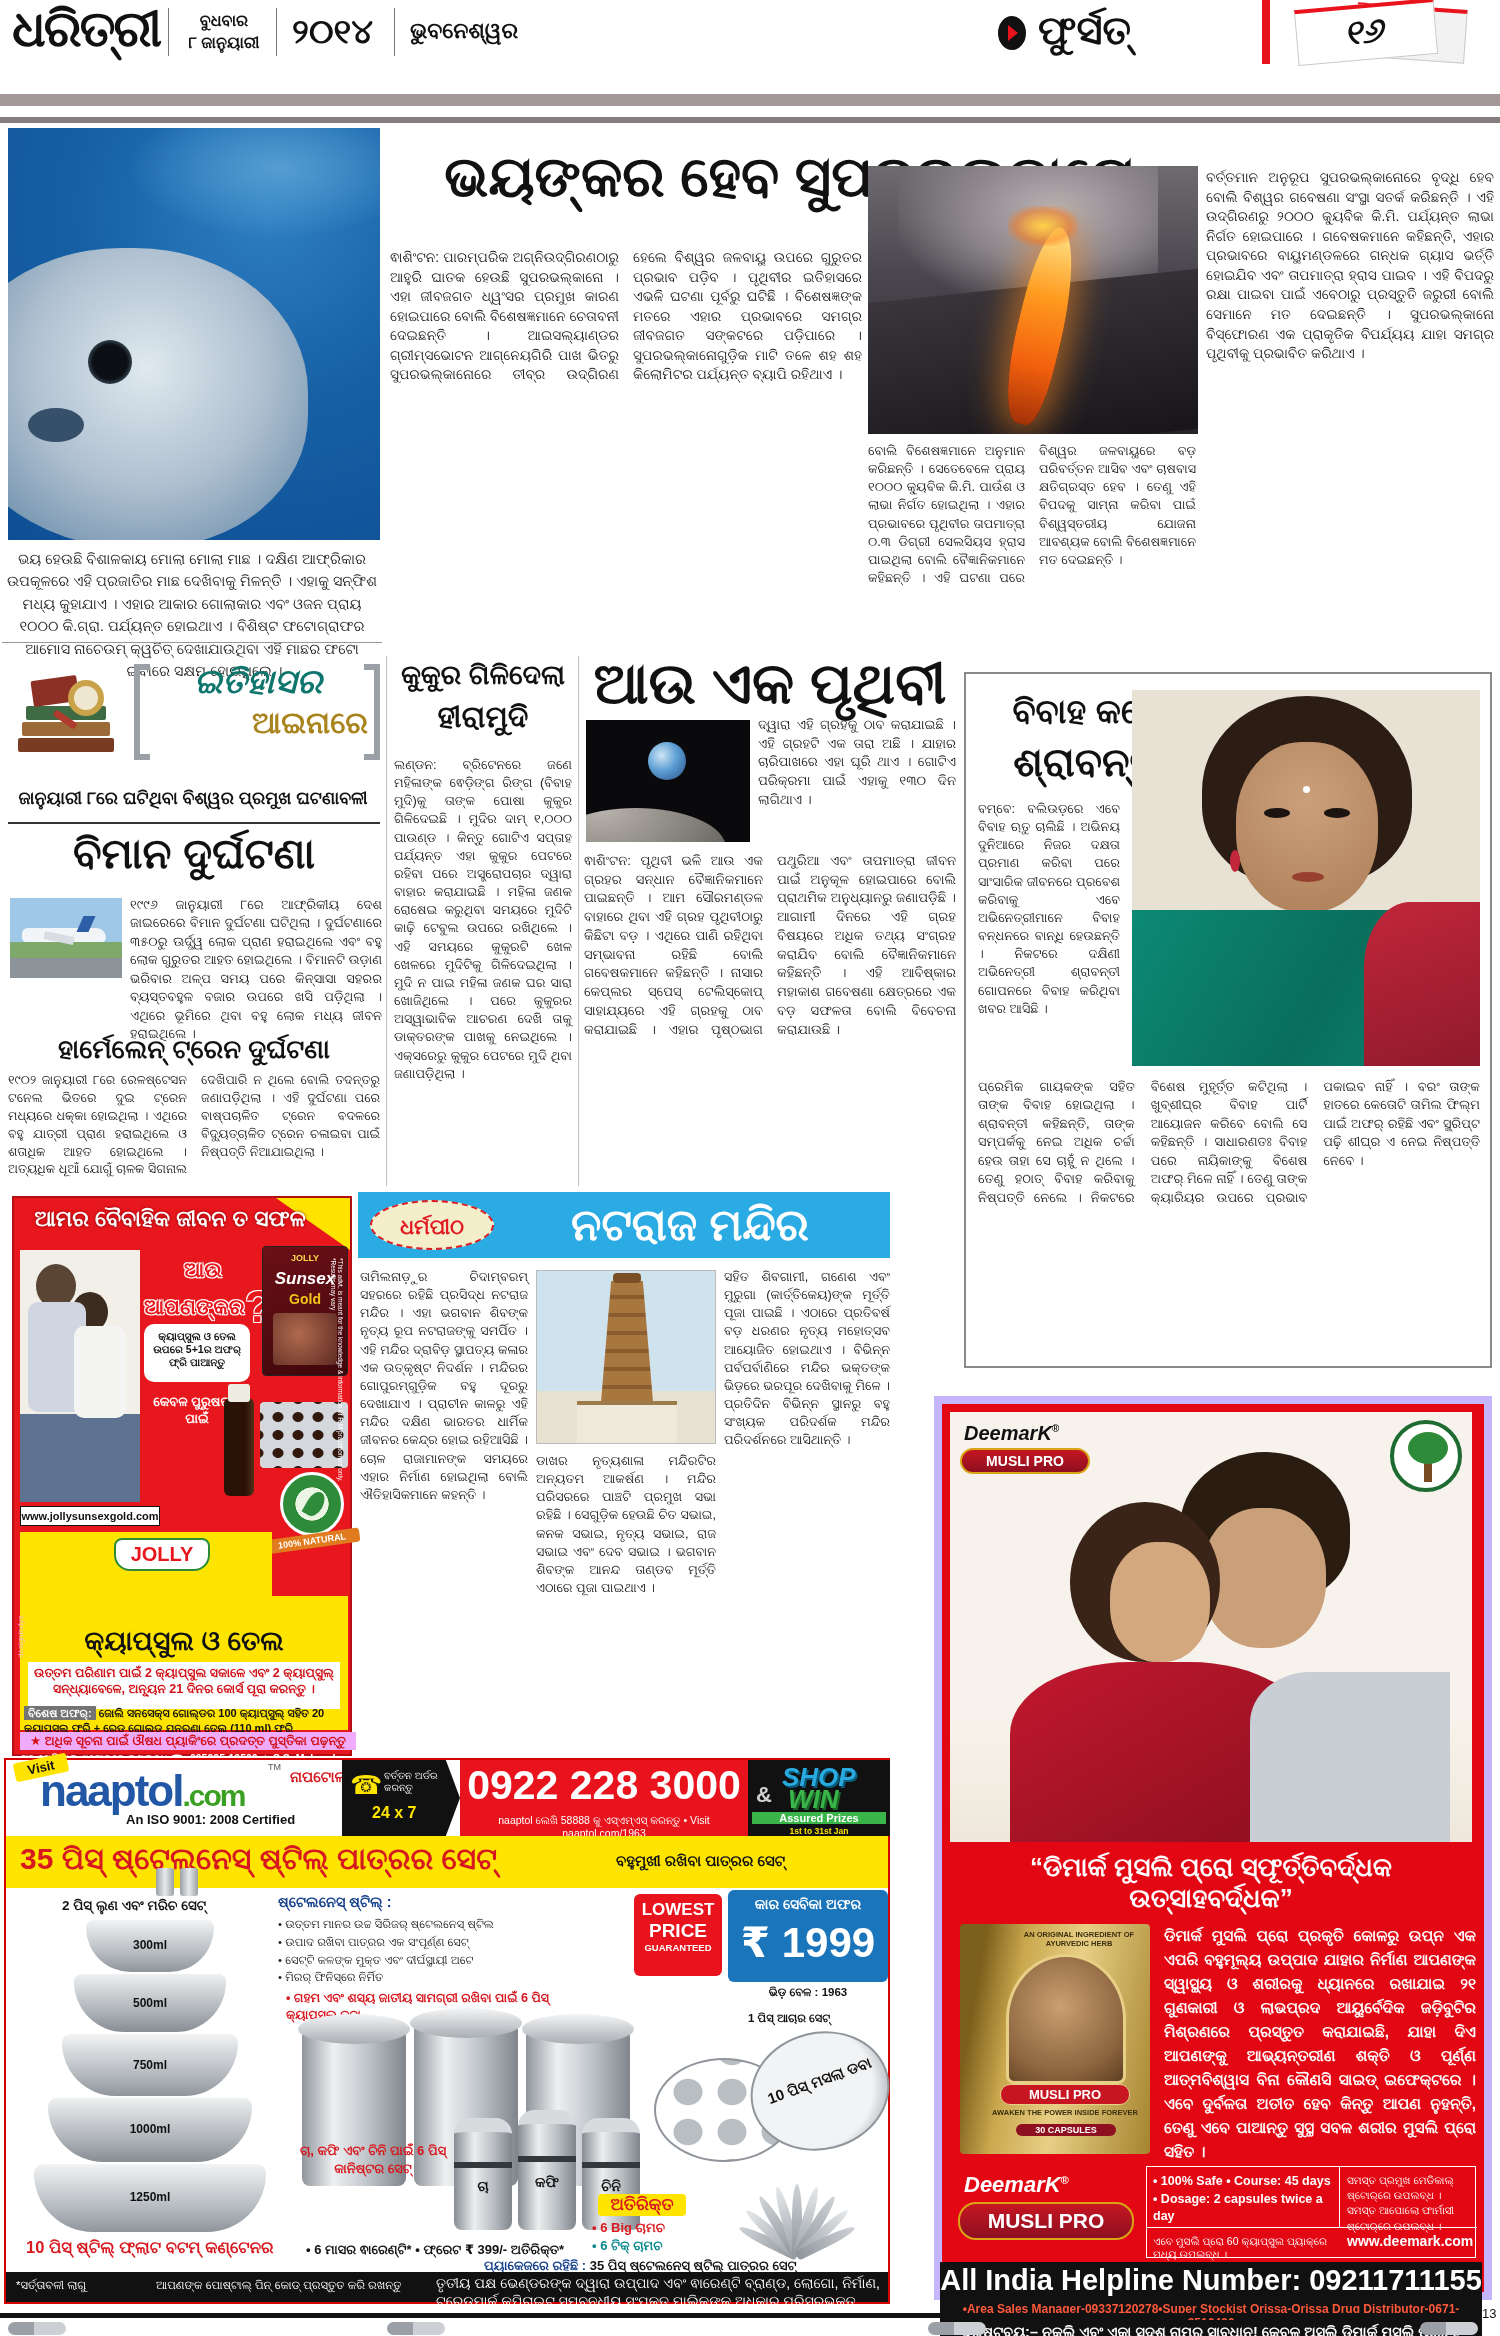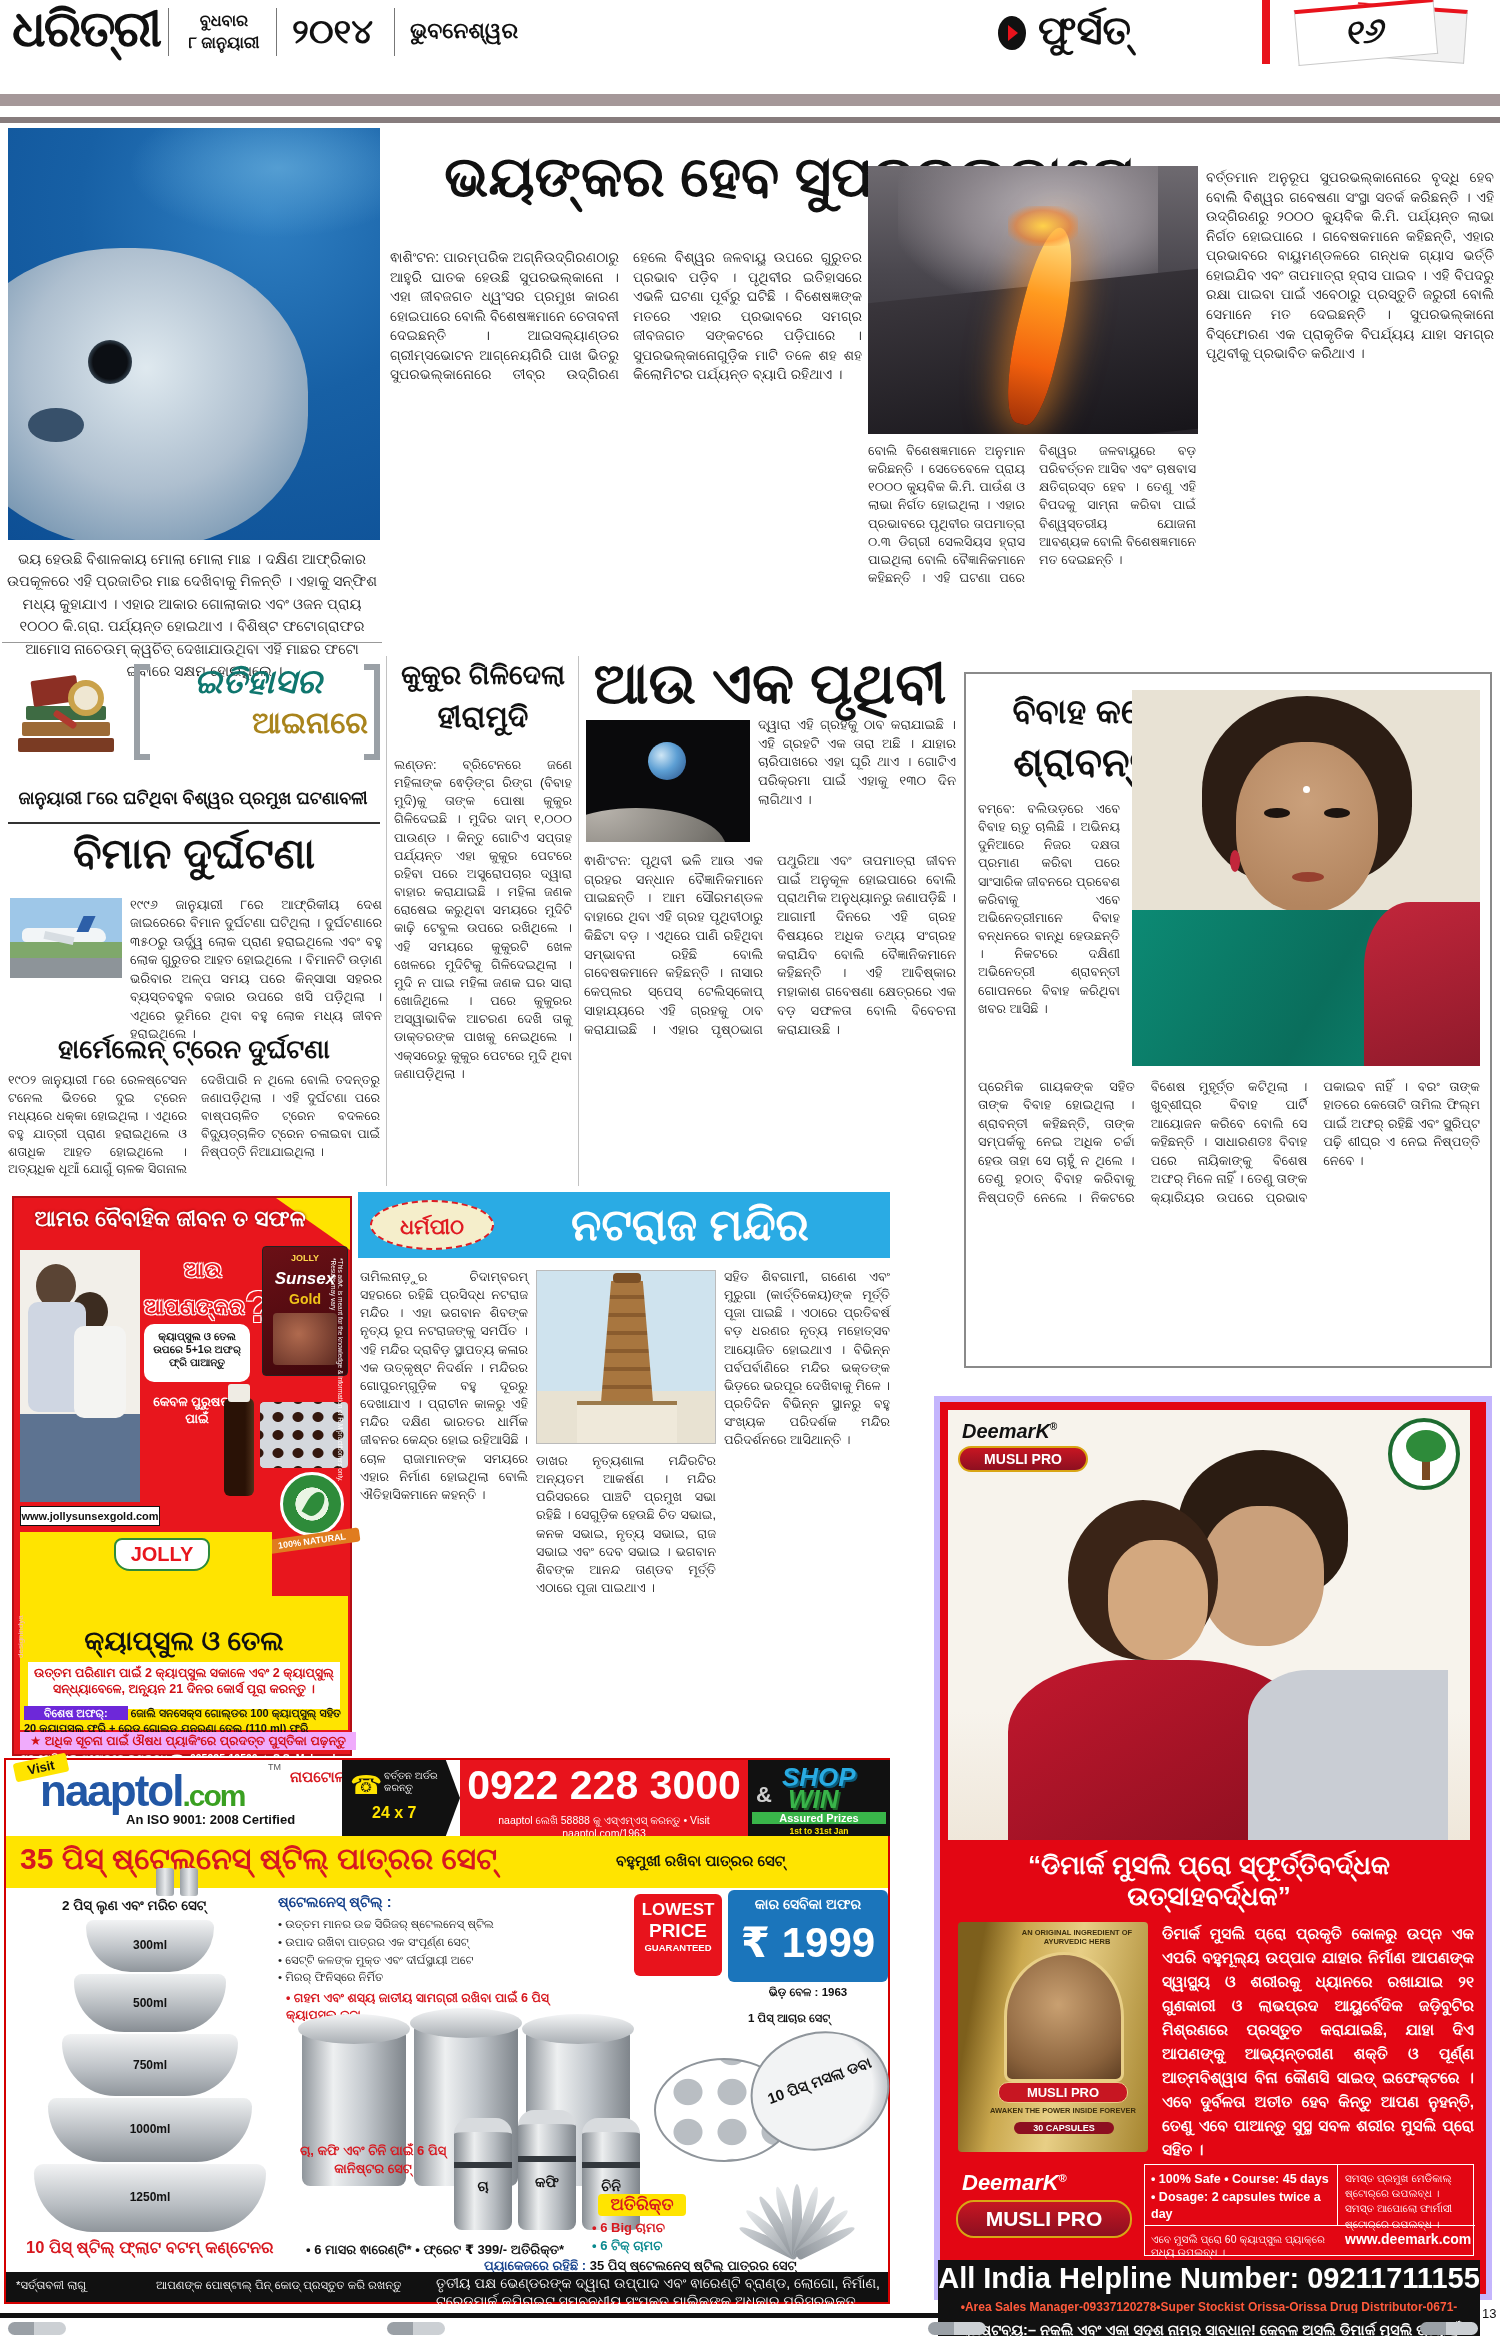--- a/index.html
+++ b/index.html
@@ -144,21 +144,21 @@
   <div class="abs" style="left:266px;top:274px;width:64px;height:64px;border-radius:50%;background:radial-gradient(circle,#eaf5e4 0 40%,#2e8b3a 41% 100%);border:3px solid #fff">
     <div class="abs" style="left:24px;top:16px;width:16px;height:26px;background:#2e8b3a;border-radius:50% 50% 50% 0;transform:rotate(30deg)"></div>
   </div>
   <div class="t b ctr" style="left:250px;top:336px;width:96px;font-size:9px;color:#fff;background:#e07c1f;border-radius:3px;padding:2px 0;transform:rotate(-8deg)">100% NATURAL</div>
   <div class="t b ctr" style="left:6px;top:308px;width:140px;font-size:11px;background:#fff;border:1px solid #111;padding:3px 0;color:#111">www.jollysunsexgold.com</div>
   <div class="abs" style="left:6px;top:334px;width:252px;height:186px;background:#ffe400"></div>
   <div class="abs" style="left:6px;top:398px;width:328px;height:134px;background:#ffe400"></div>
   <div class="t b ctr" style="left:100px;top:340px;width:96px;font-size:20px;color:#e8161d;background:#fff;border-radius:8px 8px 16px 16px;padding:3px 0;border:2px solid #2e8b3a">JOLLY</div>
   <div class="t b ctr" style="left:6px;top:428px;width:328px;font-size:27px;color:#111">କ୍ୟାପ୍ସୁଲ ଓ ତେଲ</div>
   <div class="t b ctr" style="left:14px;top:464px;width:312px;height:47px;background:#fff;color:#d11016;font-size:12.5px;padding:3px 6px;line-height:1.3">ଉତ୍ତମ ପରିଣାମ ପାଇଁ 2 କ୍ୟାପ୍ସୁଲ ସକାଳେ ଏବଂ 2 କ୍ୟାପ୍ସୁଲ୍ ସନ୍ଧ୍ୟାବେଳେ, ଅନ୍ୟୂନ 21 ଦିନର କୋର୍ସ ପୂରା କରନ୍ତୁ ।</div>
-  <div class="t" style="left:10px;top:508px;width:322px;font-size:11px;line-height:1.35;color:#111"><span style="background:#6d28d9;color:#fff;font-weight:bold;padding:1px 20px">ବିଶେଷ ଅଫର୍:</span> <span style="font-weight:bold">ଜୋଲି ସନସେକ୍ସ ଗୋଲ୍ଡର 100 କ୍ୟାପ୍ସୁଲ୍ ସହିତ 20 କ୍ୟାପ୍ସୁଲ୍ ଫ୍ରି + ରେଡ୍ ଗୋଲ୍ଡ ଯନ୍ତ୍ରଣା ତେଲ (110 ml) ଫ୍ରି</span></div>
+  <div class="t" style="left:10px;top:508px;width:322px;font-size:11px;line-height:1.35;color:#111"><span style="background:#737373;color:#fff;font-weight:bold;padding:1px 4px">ବିଶେଷ ଅଫର୍:</span> <span style="font-weight:bold">ଜୋଲି ସନସେକ୍ସ ଗୋଲ୍ଡର 100 କ୍ୟାପ୍ସୁଲ୍ ସହିତ 20 କ୍ୟାପ୍ସୁଲ୍ ଫ୍ରି + ରେଡ୍ ଗୋଲ୍ଡ ଯନ୍ତ୍ରଣା ତେଲ (110 ml) ଫ୍ରି</span></div>
   <div class="t b ctr" style="left:6px;top:534px;width:336px;font-size:12.5px;color:#d11016;background:#f0abfc;padding:1px 0">★ ଅଧିକ ସୂଚନା ପାଇଁ ଔଷଧ ପ୍ୟାକିଂରେ ପ୍ରଦତ୍ତ ପୁସ୍ତିକା ପଢ଼ନ୍ତୁ</div>
   <div class="t b ctr w" style="left:2px;top:542px;width:334px;font-size:10.5px;padding-top:12px">ସବୁ ମେଡିକାଲ୍ ଷ୍ଟୋର୍‌ରେ ଉପଲବ୍ଧ ☎ :095925-19500 ★ S.S»Mahendra Pharma, Cuttack.</div>
   <div class="t" style="left:330px;top:60px;width:240px;font-size:6.5px;color:#fff;transform:rotate(90deg);transform-origin:0 0">*This advt. is meant for the knowledge &amp; information of R.M practitioners only. *Results may vary</div>
   <div class="t" style="left:2px;top:460px;width:90px;font-size:8px;color:#f7b9bb;transform:rotate(-90deg);transform-origin:0 0">designindya</div>
 </div>
 
 <div class="abs" style="left:358px;top:1192px;width:532px;height:66px;background:#2aabe4">
   <div class="t b ctr" style="left:12px;top:8px;width:124px;height:50px;background:#f5eecb;border-radius:50%;color:#e01b22;font-size:21px;line-height:50px;border:2px dashed #e01b22">ଧର୍ମପୀଠ</div>
   <div class="t b ctr w" style="left:140px;top:8px;width:384px;font-size:44px">ନଟରାଜ ମନ୍ଦିର</div>
 </div>
@@ -282,21 +282,21 @@
   <div class="t b" style="left:300px;top:482px;font-size:13px;color:#111">• 6 ମାସର ଵାରେଣ୍ଟି* • ଫ୍ରେଟ ₹ 399/- ଅତିରିକ୍ତ*</div>
   <div class="t" style="left:478px;top:498px;font-size:13px"><span class="b" style="color:#15418c">ପ୍ୟାକେଜରେ ରହିଛି :</span> <span class="b" style="color:#111">35 ପିସ୍ ଷ୍ଟେଲନେସ୍ ଷ୍ଟିଲ୍ ପାତ୍ରର ସେଟ୍</span></div>
 
   <div class="abs" style="left:0;top:512px;width:882px;height:30px;background:#111">
     <span class="t w" style="left:10px;top:7px;font-size:11.5px">*ସର୍ତ୍ତାବଳୀ ଲାଗୁ</span>
     <span class="t w" style="left:150px;top:7px;font-size:11.5px">ଆପଣଙ୍କ ପୋଷ୍ଟାଲ୍ ପିନ୍ କୋଡ୍ ପ୍ରସ୍ତୁତ କରି ରଖନ୍ତୁ</span>
     <span class="t w" style="left:430px;top:2px;width:446px;font-size:14px;line-height:1.3">ତୃତୀୟ ପକ୍ଷ ଭେଣ୍ଡରଙ୍କ ଦ୍ୱାରା ଉପ୍ପାଦ ଏବଂ ଵାରେଣ୍ଟି ବ୍ରାଣ୍ଡ, ଲୋଗୋ, ନିର୍ମାଣ, ଟ୍ରେଡମାର୍କ କପିରାଇଟ୍ ସମ୍ବନ୍ଧୀୟ ସଂପୃକ୍ତ ମାଲିକଙ୍କ ଅଧିକାର ପରିସରଭୁକ୍ତ</span>
   </div>
 </div>
 
-<div class="abs" style="left:934px;top:1396px;width:558px;height:904px;background:#e30613;border:6px solid #c4b5fd">
+<div class="abs" style="left:934px;top:1396px;width:558px;height:904px;background:#e30613;border:8px solid #c4b5fd">
   <div class="ph" style="left:8px;top:8px;width:522px;height:430px;background:linear-gradient(180deg,#f7f3ec 0 70%,#efe7da 100%)">
     <div class="abs" style="left:230px;top:40px;width:170px;height:150px;background:#2b1c12;border-radius:50% 50% 40% 40%"></div>
     <div class="abs" style="left:252px;top:96px;width:124px;height:140px;background:#caa07b;border-radius:46%"></div>
     <div class="abs" style="left:120px;top:90px;width:150px;height:160px;background:#3a2417;border-radius:50%"></div>
     <div class="abs" style="left:160px;top:130px;width:100px;height:120px;background:#d3a87f;border-radius:46%"></div>
     <div class="abs" style="left:60px;top:250px;width:300px;height:180px;background:linear-gradient(150deg,#c2182e,#8d0f20);border-radius:40% 40% 0 0"></div>
     <div class="abs" style="left:300px;top:260px;width:200px;height:170px;background:#c9cdd4;border-radius:30% 0 0 0"></div>
   </div>
   <div class="t b" style="left:22px;top:18px;font-size:20px;font-style:italic;color:#111"><span>DeemarK</span><span style="font-size:10px;vertical-align:super">®</span></div>
   <div class="t b ctr w" style="left:18px;top:44px;width:130px;font-size:14px;background:linear-gradient(180deg,#c71622,#8d0f20);border:2px solid #d9a514;border-radius:14px;padding:3px 0">MUSLI PRO</div>

